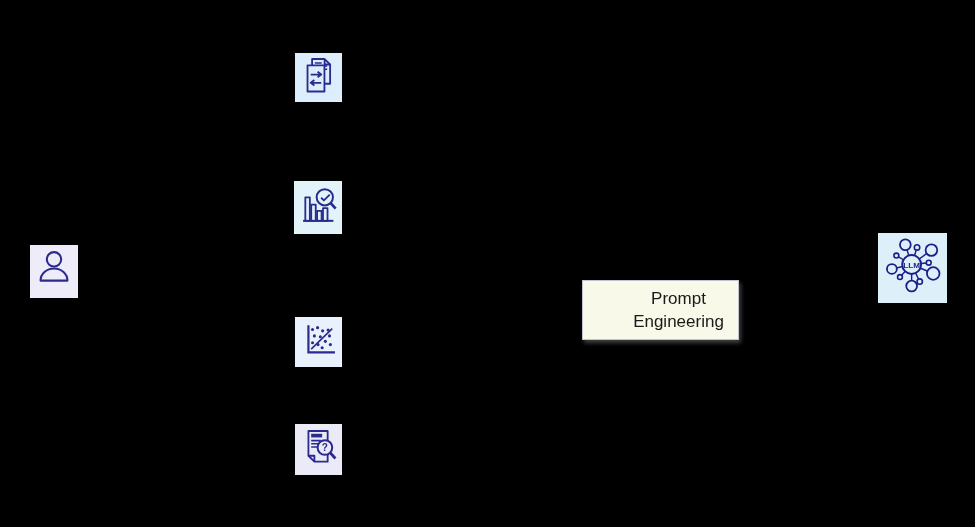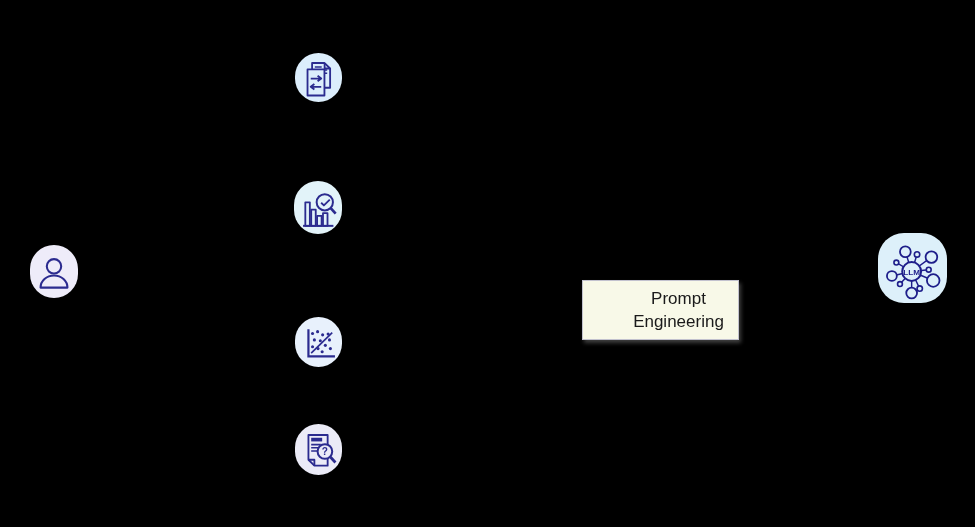--- a/index.html
+++ b/index.html
@@ -7,23 +7,22 @@
     position: relative;
     width: 975px;
     height: 527px;
     background: #000000;
     overflow: hidden;
     font-family: "Liberation Sans", sans-serif;
   }
   .node {
     position: absolute;
     display: flex;
-    align-items: flex-end;
+    align-items: flex-start;
     justify-content: center;
-    border-radius: 26px;
   }
   .icon-box svg { display: block; }
 
   .user-node   { left: 30px;  top: 245px; width: 48px; height: 53px; background: #eeecf9; }
   .task-node-1 { left: 295px; top: 53px;  width: 47px; height: 49px; background: #dceefc; }
   .task-node-2 { left: 294px; top: 181px; width: 48px; height: 53px; background: #e2f3f9; }
   .task-node-3 { left: 295px; top: 317px; width: 47px; height: 50px; background: #e8f1fc; }
   .task-node-4 { left: 295px; top: 424px; width: 47px; height: 51px; background: #ebebf7; }
   .llm-node    { left: 878px; top: 233px; width: 69px; height: 70px; background: #ddf0fa; }
 

